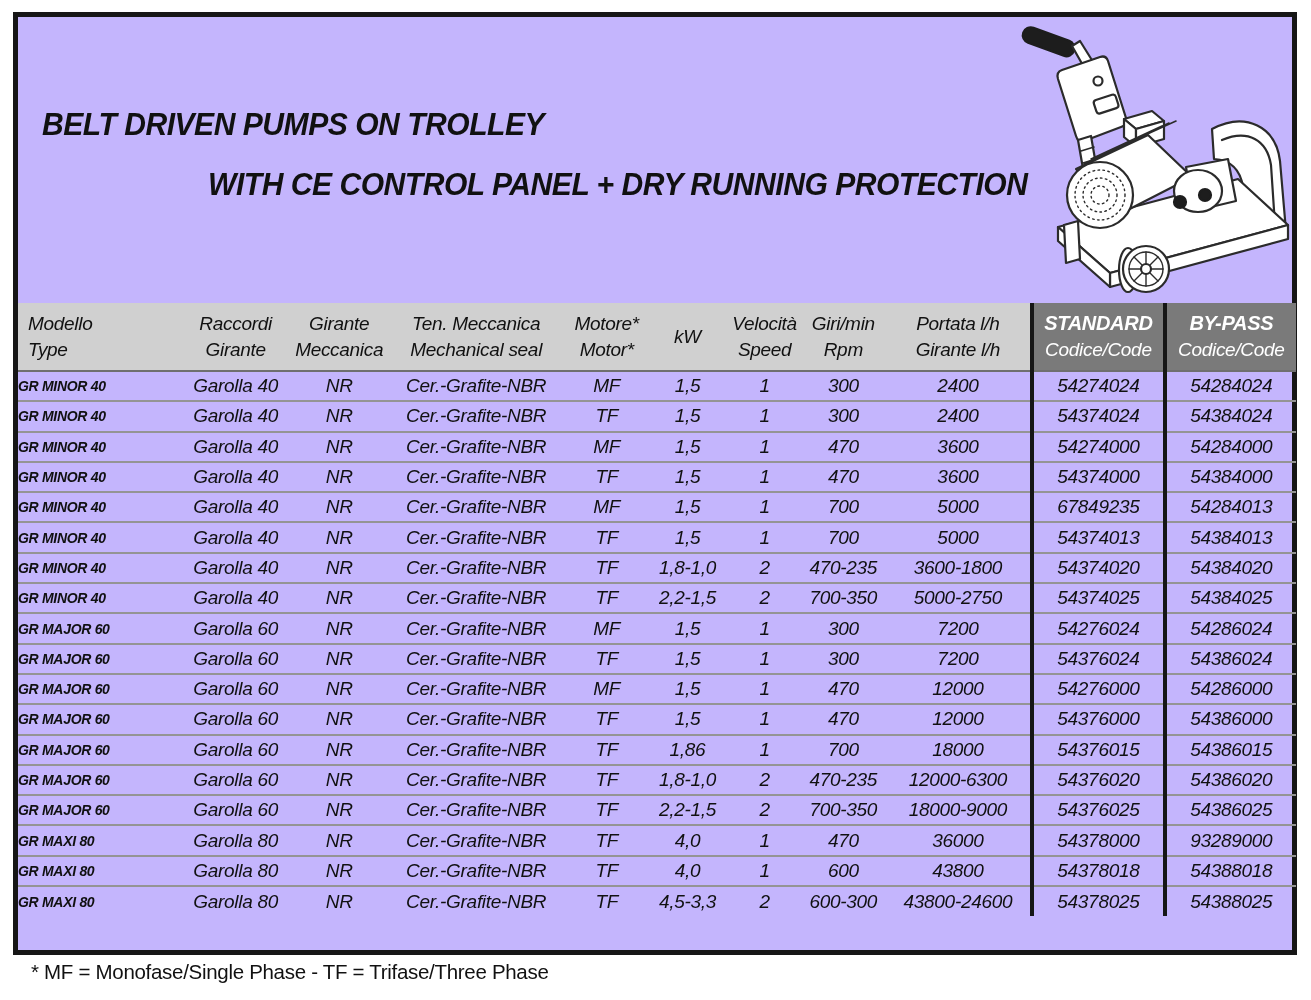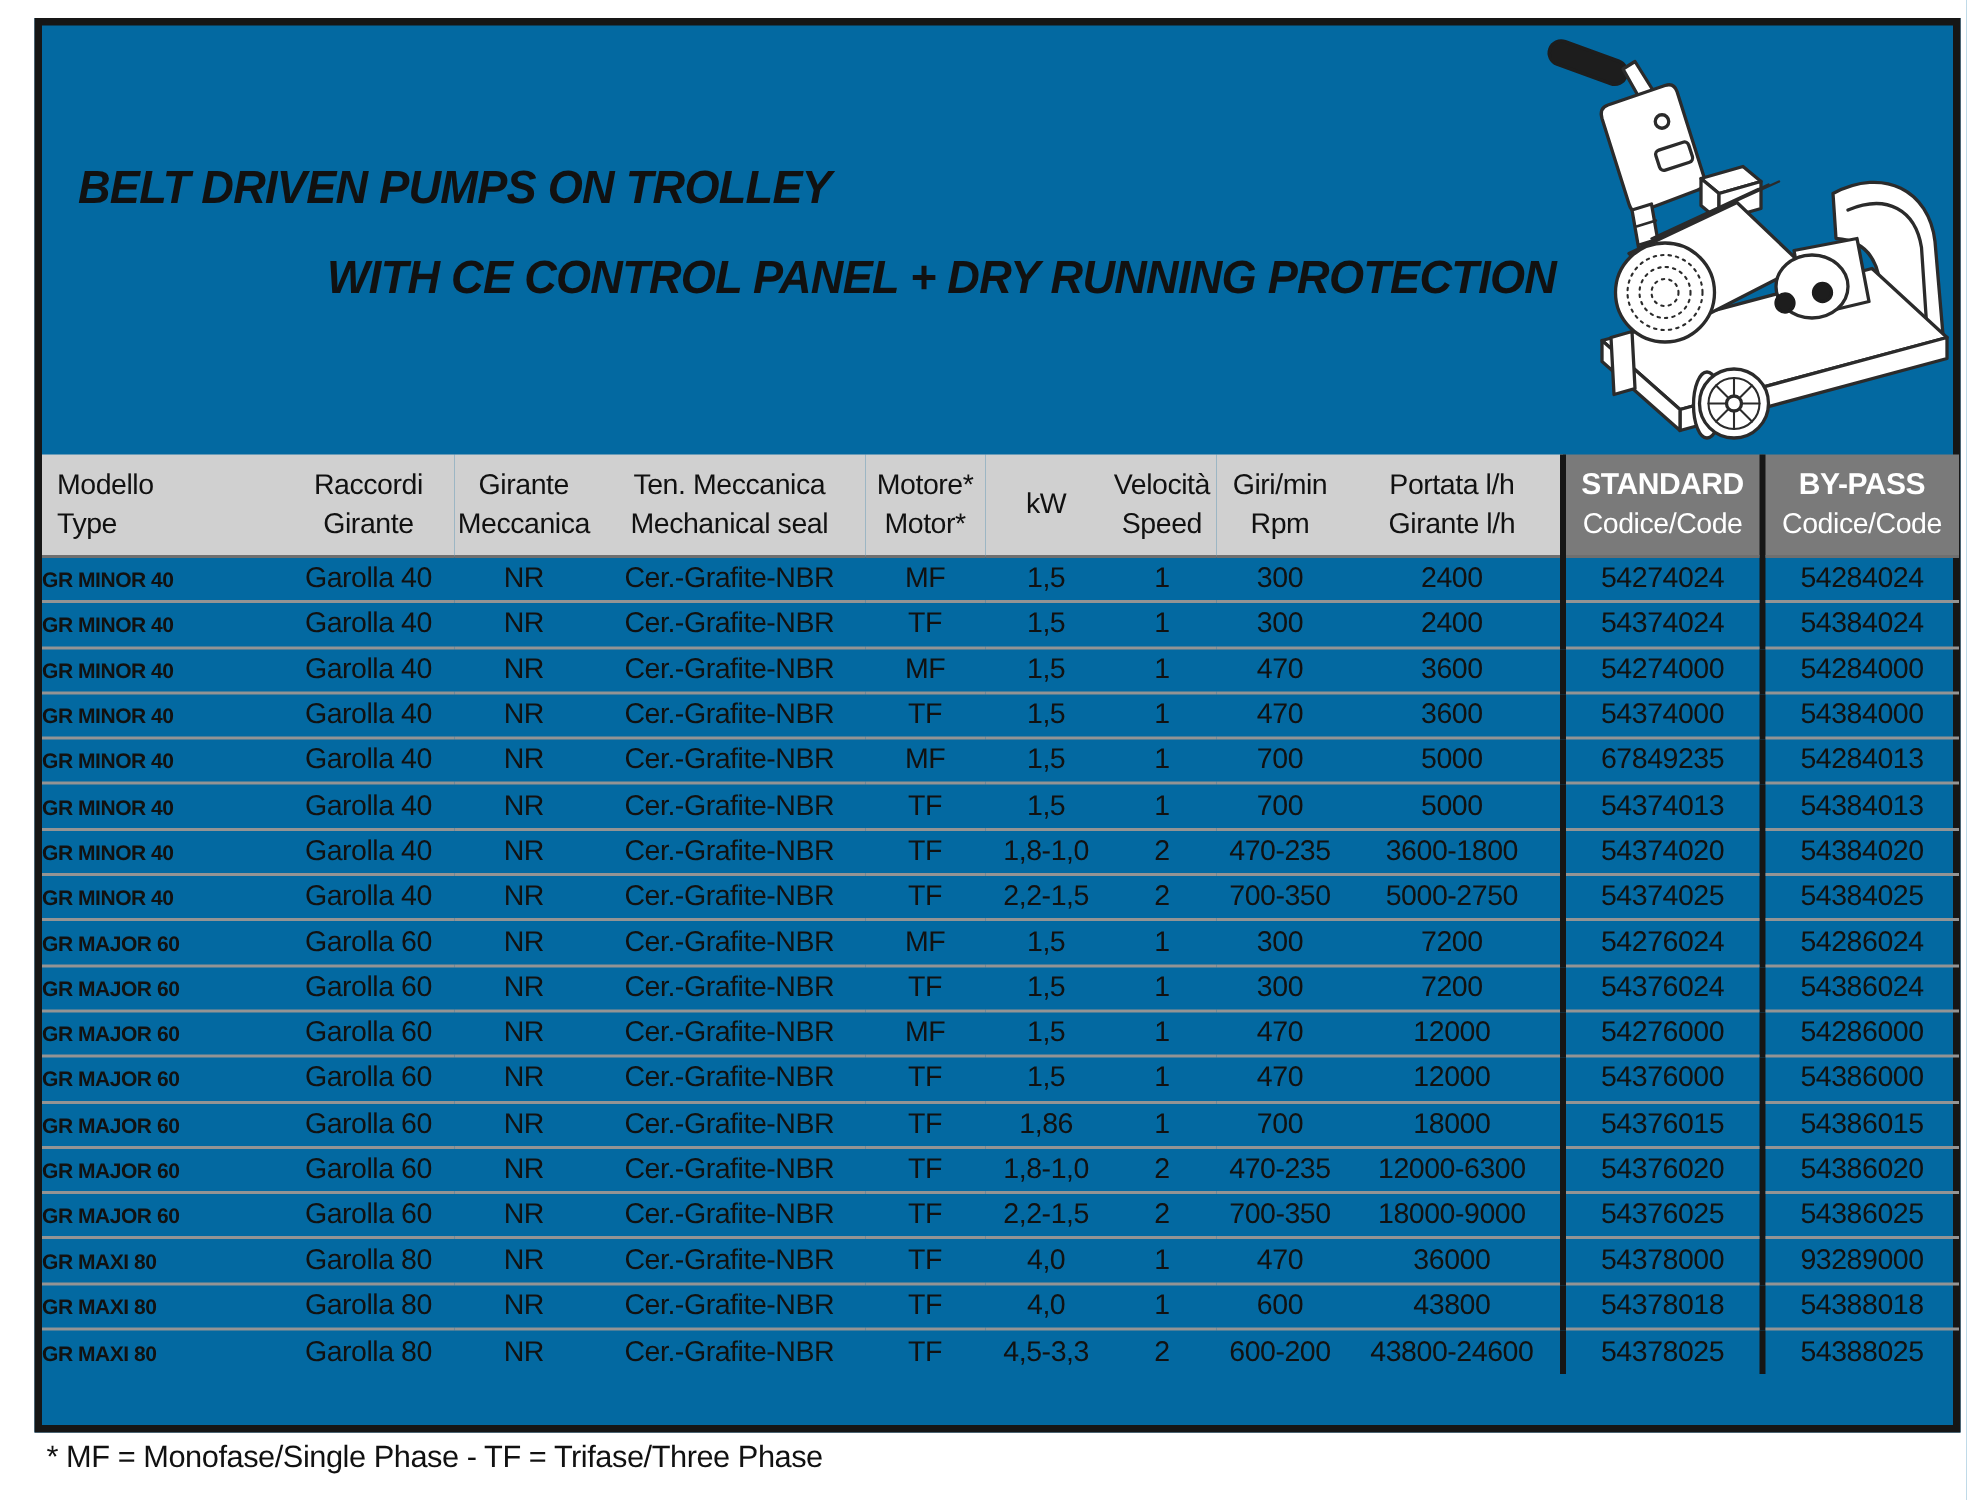--- a/index.html
+++ b/index.html
@@ -5,30 +5,30 @@
   :root{
     --header-light:#d0d0d0;
     --header-dark:#7a7a7a;
     --row-line:#949494;
     --frame:#161616;
     --ink:#111111;
   }
   *{margin:0;padding:0;box-sizing:border-box;}
   html,body{width:1311px;height:1000px;overflow:hidden;background:#ffffff;
     font-family:"Liberation Sans", sans-serif;color:var(--ink);}
-  .frame{position:absolute;left:23px;top:12px;width:1284px;height:943px;
-    border:5px solid var(--frame);background:#0369a1;}
+  .frame{position:absolute;left:13px;top:12px;width:1284px;height:943px;
+    border:5px solid var(--frame);background:#c4b5fd;}
   .head-zone{position:relative;height:286px;width:100%;}
   .title1{position:absolute;left:24px;top:90px;font-style:italic;font-weight:700;
     font-size:31px;letter-spacing:-0.5px;white-space:nowrap;transform:scaleX(0.97);transform-origin:left;}
   .title2{position:absolute;left:190px;top:150px;font-style:italic;font-weight:700;
     font-size:31px;letter-spacing:-0.5px;white-space:nowrap;transform:scaleX(0.97);transform-origin:left;}
   .illus{position:absolute;right:2px;top:2px;width:300px;height:280px;}
   table{position:absolute;left:0;top:286px;width:1278px;border-collapse:collapse;
-    table-layout:fixed;}
+    table-layout:fixed;font-style:italic;}
   col.c0{width:12.55%}col.c1{width:8.96%}col.c2{width:7.25%}col.c3{width:14.19%}
   col.c4{width:6.24%}col.c5{width:6.39%}col.c6{width:5.69%}col.c7{width:6.63%}
   col.c8{width:11.46%}col.c9{width:10.37%}col.c10{width:10.27%}
   thead th{background:var(--header-light);height:68px;vertical-align:middle;
     font-weight:400;font-size:19px;text-align:center;letter-spacing:-0.3px;}
   thead th .hl{line-height:1.35;}
   thead th.c0{text-align:left;padding-left:10px;}
   thead th.dark{background:var(--header-dark);color:#ffffff;}
   thead th.dark .hl1{font-weight:700;font-size:20px;}
   tbody td{height:30.3px;border-top:2px solid var(--row-line);text-align:center;
@@ -379,21 +379,21 @@
           <td class="c10">54388018</td>
         </tr>
         <tr>
           <td class="c0">GR MAXI 80</td>
           <td class="c1">Garolla 80</td>
           <td class="c2">NR</td>
           <td class="c3">Cer.-Grafite-NBR</td>
           <td class="c4">TF</td>
           <td class="c5">4,5-3,3</td>
           <td class="c6">2</td>
-          <td class="c7">600-200</td>
+          <td class="c7">600-300</td>
           <td class="c8">43800-24600</td>
           <td class="c9">54378025</td>
           <td class="c10">54388025</td>
         </tr>
       </tbody>
   </table>
 </div>
 
 <div class="footnote">* MF = Monofase/Single Phase - TF = Trifase/Three Phase</div>
 

